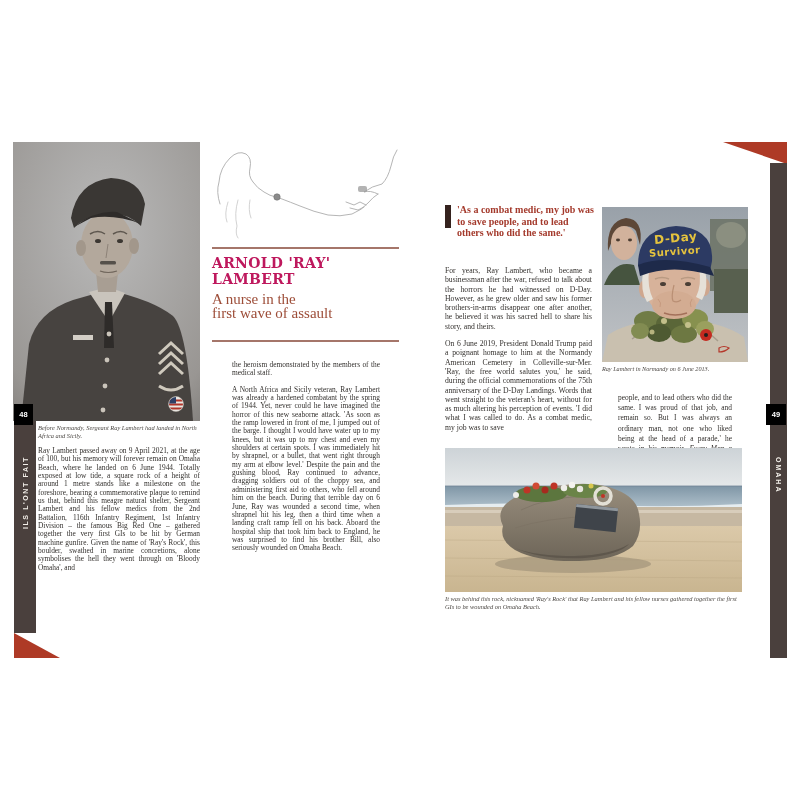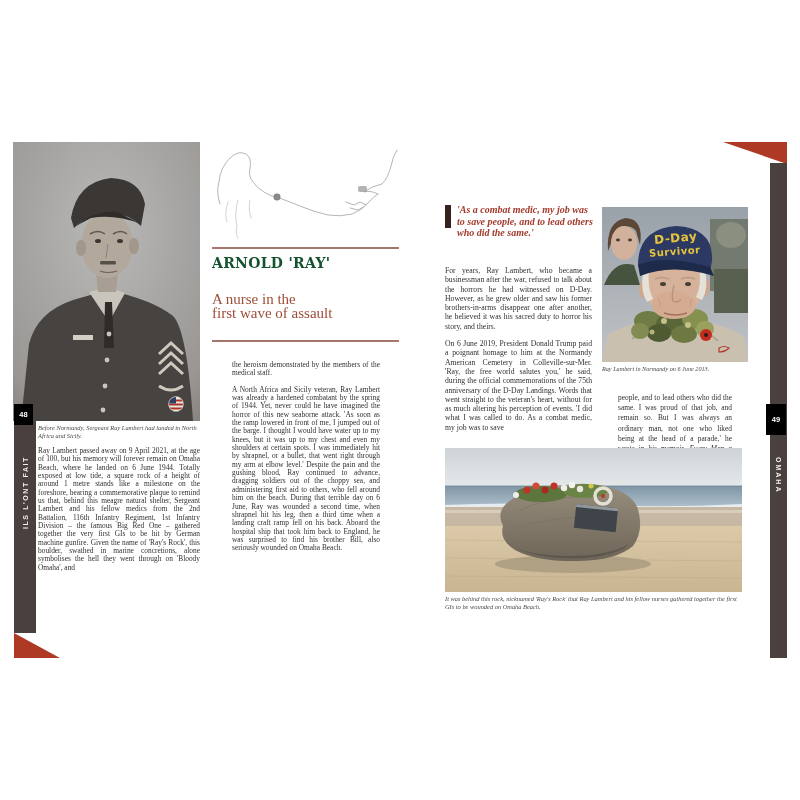--- a/index.html
+++ b/index.html
@@ -19,24 +19,24 @@
   .corner-bl{background:#ae3a26;clip-path:polygon(0 0,100% 100%,0 100%);}
 
   
   .body-txt{font-size:7.4px;line-height:8.35px;text-align:justify;color:#33302d;}
   .body-txt p{margin:0 0 8px 0;}
   .rp .body-txt{font-size:7.7px;line-height:9.3px;}
   .caption{font-size:6.4px;line-height:8px;font-style:italic;color:#4c4844;}
   .rule{background:#a5766a;height:1.5px;}
 
   .heading{font-family:"DejaVu Serif",serif;font-weight:bold;font-size:14px;line-height:15.5px;
-           color:#14532d;letter-spacing:.3px;}
+           color:#be185d;letter-spacing:.3px;}
   .subtitle{font-size:15px;line-height:14px;color:#9d4d38;}
 
-  .quote{font-size:10px;line-height:11.6px;font-weight:bold;color:#a43a2c;font-style:italic;}
+  .quote{font-size:10px;line-height:11.6px;font-weight:bold;color:#a43a2c;}
   .quote-bar{float:left;width:6px;height:23px;background:#35221e;margin:1px 6px 2px 0;}
   .italic{font-style:italic;}
   svg{display:block;}
 </style>
 </head>
 <body>
 
 <div class="canvas">
 
   <div class="abs band" style="left:14px;top:418px;width:22px;height:215px;"></div>
@@ -129,20 +129,21 @@
       <path d="M40,58 Q38,68 41,76"></path>
     </g>
     <rect x="148" y="44" width="9" height="6" rx="2" fill="#9a9a9a" opacity="0.75"></rect>
     <circle cx="67" cy="55" r="3.2" fill="#8b8b8b" stroke="#6f6f6f" stroke-width="0.6"></circle>
   </svg>
 
   <div class="abs rule" style="left:212px;top:247px;width:187px;"></div>
 
   <div class="abs heading" style="left:212px;top:256px;width:186px;">
     <div>ARNOLD 'RAY'</div>
+    <div>LAMBERT</div>
   </div>
   <div class="abs subtitle" style="left:212px;top:292px;width:186px;">
     <div>A nurse in the</div>
     <div>first wave of assault</div>
   </div>
 
   <div class="abs rule" style="left:212px;top:340px;width:187px;"></div>
 
   <div class="abs body-txt" style="left:212px;top:361px;width:148px;margin-left:20px;">
     <p>the heroism demonstrated by the members of the medical staff.</p>
@@ -150,21 +151,21 @@
   </div>
 
   <div class="rp">
 
     <div class="abs quote" style="left:445px;top:204px;width:152px;">
       <span class="quote-bar"></span>
       <span>'As a combat medic, my job was to save people, and to lead others who did the same.'</span>
     </div>
 
     <div class="abs body-txt" style="left:445px;top:266px;width:147px;">
-      <p>For years, Ray Lambert, who became a businessman after the war, refused to talk about the horrors he had witnessed on D-Day. However, as he grew older and saw his former brothers-in-arms disappear one after another, he believed it was his sacred duty to horror his story, and theirs.</p>
+      <p>For years, Ray Lambert, who became a businessman after the war, refused to talk about the horrors he had witnessed on D-Day. However, as he grew older and saw his former brothers-in-arms disappear one after another, he believed it was his sacred hell to share his story, and theirs.</p>
       <p>On 6 June 2019, President Donald Trump paid a poignant homage to him at the Normandy American Cemetery in Colleville-sur-Mer. 'Ray, the free world salutes you,' he said, during the official commemorations of the 75th anniversary of the D-Day Landings. Words that went straight to the veteran's heart, without for as much altering his perception of events. 'I did what I was called to do. As a combat medic, my job was to save</p>
     </div>
 
     <svg class="abs" style="left:602px;top:207px;" width="146" height="155" viewBox="0 0 146 155">
       <defs>
         <linearGradient id="rbg" x1="0" y1="0" x2="0" y2="1">
           <stop offset="0" stop-color="#99a1a9"></stop>
             <stop offset="1" stop-color="#c0c3c6"></stop>
         </linearGradient>
       </defs>
@@ -289,17 +290,17 @@
 
       <g transform="rotate(6 150 70)">
         <rect x="130" y="58" width="42" height="24" fill="#3f444a"></rect>
         <rect x="130" y="58" width="42" height="3" fill="#8f969c"></rect>
       </g>
     </svg>
 
     <div class="abs caption" style="left:445px;top:595px;width:300px;">It was behind this rock, nicknamed 'Ray's Rock' that Ray Lambert and his fellow nurses gathered together the first GIs to be wounded on Omaha Beach.</div>
   </div>
 
-  <div class="abs page-tab" style="left:766px;top:404px;width:20px;height:31px;">
+  <div class="abs page-tab" style="left:766px;top:404px;width:20px;height:21px;">
     <span>49</span>
   </div>
 
 </div>
 
 </body></html>

